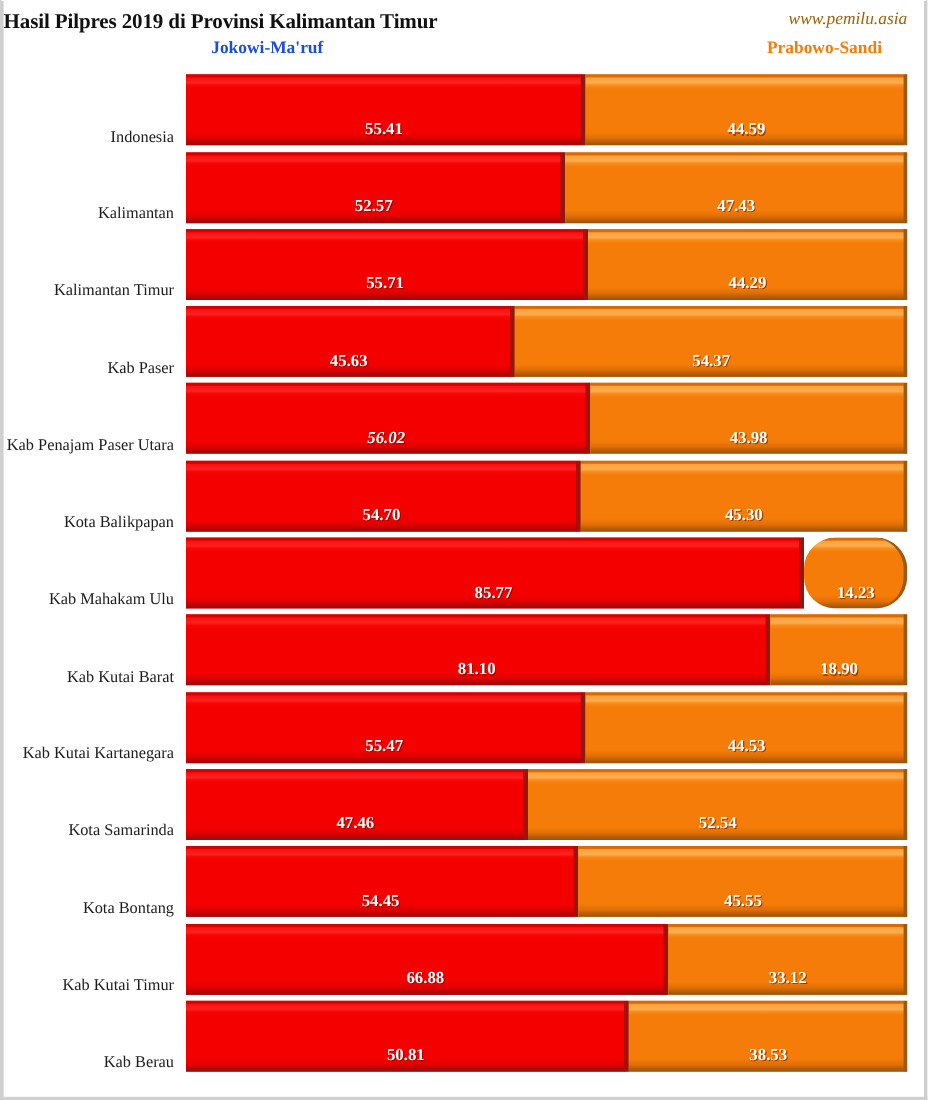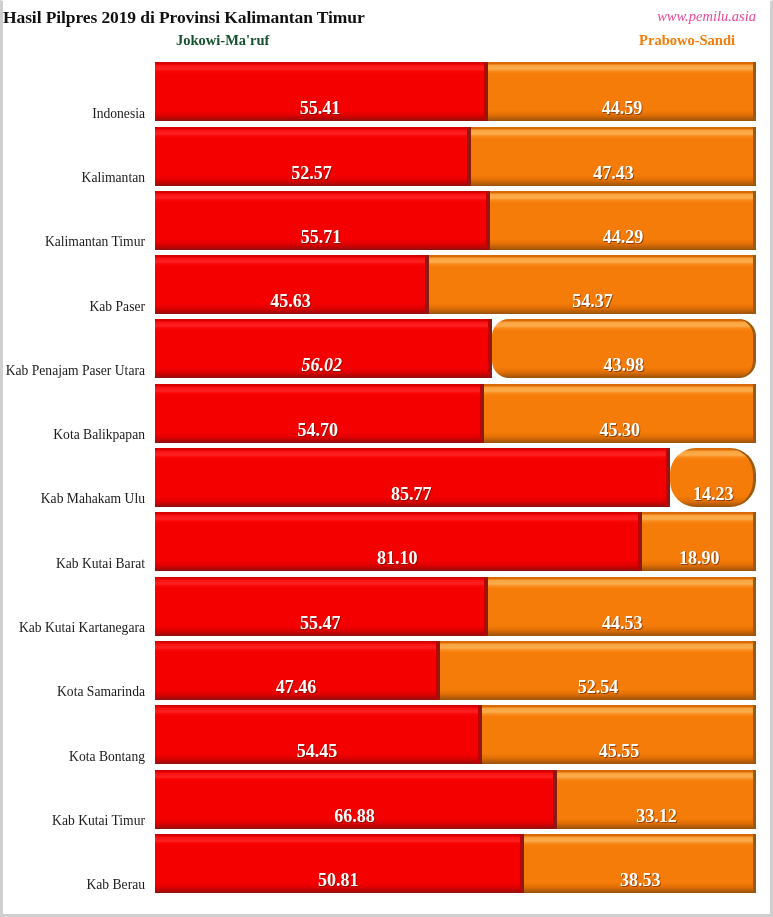--- a/index.html
+++ b/index.html
@@ -42,21 +42,21 @@
     color: #111111;
     letter-spacing: -0.1px;
     padding-right: 30px;
   }
   #watermark {
     position: absolute;
     right: 14px;
     top: 7px;
     font-style: italic;
     font-size: 14.5px;
-    color: #ec4899;
+    color: #a16207;
   }
   #legend-row {
     position: absolute;
     left: 0;
     right: 0;
     top: 31px;
     height: 24px;
   }
   .legend-label {
     position: absolute;
@@ -120,39 +120,39 @@
     background-image: linear-gradient(to bottom,
         #d96a06 0px, #d96a06 2px,
         #fba23d 3px, #fcad4e 7px,
         #f98c1c 9px,
         #f57c08 12px, #f57c08 82%,
         #e06f05 90%, #b65c09 96%, #96550f 100%);
     box-shadow: inset -3px 0 0 #9c5a10;
   }
   .bar-value {
     position: relative;
-    font-size: 18px;
+    font-size: 14px;
     font-weight: bold;
     color: #ffffff;
     text-shadow: 1px 1px 0 rgba(90,20,0,0.55);
     z-index: 2;
     white-space: nowrap;
     margin-top: 34px;
   }
 </style>
 </head>
 <body>
 
 <div id="chart-frame">
 
   <div id="header-area">
     <div id="chart-title">Hasil Pilpres 2019 di Provinsi Kalimantan Timur</div>
     <div id="watermark">www.pemilu.asia</div>
     <div id="legend-row">
-      <span class="legend-label" id="legend-left" style="color: #14532d;">Jokowi-Ma'ruf</span>
+      <span class="legend-label" id="legend-left" style="color: #1d4ed8;">Jokowi-Ma'ruf</span>
       <span class="legend-label" id="legend-right" style="color: rgb(245, 124, 8);">Prabowo-Sandi</span>
     </div>
   </div>
 
   <div id="rows">
       <div class="chart-row">
         <div class="row-label">Indonesia</div>
         <div class="bar-track">
           <div class="bar bar-left" style="width: 55.41%;">
             <span class="bar-value">55.41</span>
@@ -194,21 +194,21 @@
             <span class="bar-value">54.37</span>
           </div>
         </div>
       </div>
       <div class="chart-row">
         <div class="row-label">Kab Penajam Paser Utara</div>
         <div class="bar-track">
           <div class="bar bar-left" style="width: 56.02%; font-style: italic;">
             <span class="bar-value">56.02</span>
           </div>
-          <div class="bar bar-right" style="width: 43.98%; border-radius: 17px;">
+          <div class="bar bar-right" style="width: 43.98%;">
             <span class="bar-value">43.98</span>
           </div>
         </div>
       </div>
       <div class="chart-row">
         <div class="row-label">Kota Balikpapan</div>
         <div class="bar-track">
           <div class="bar bar-left" style="width: 54.7%;">
             <span class="bar-value">54.70</span>
           </div>

